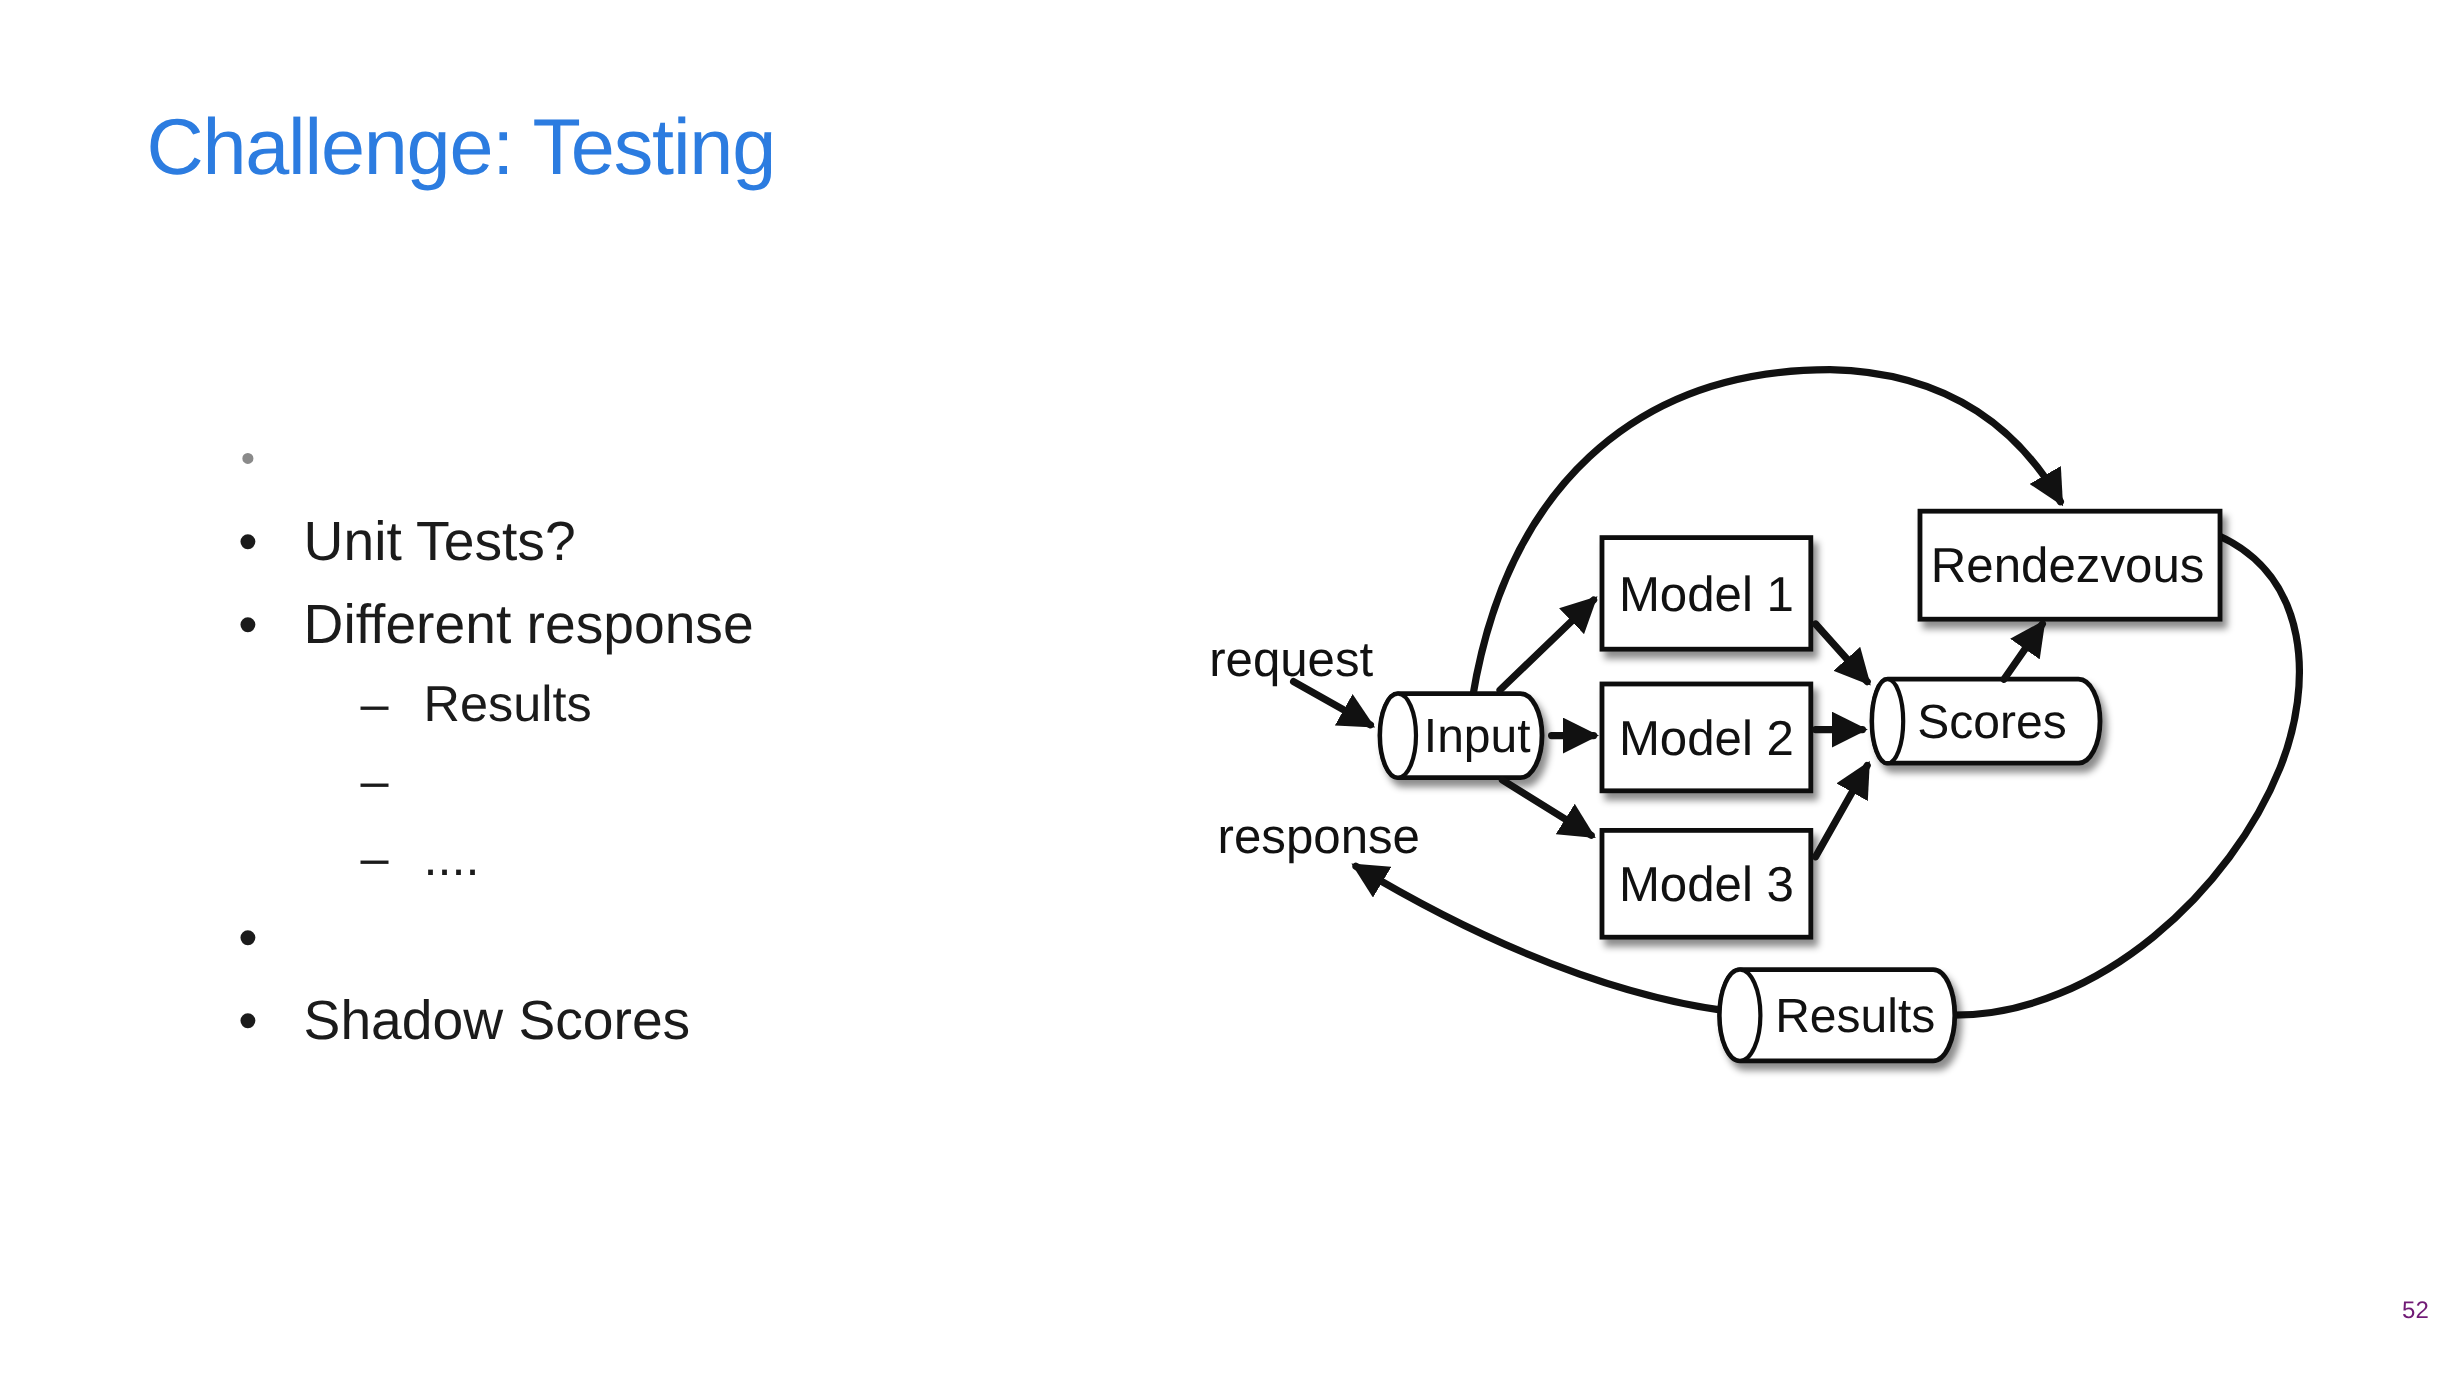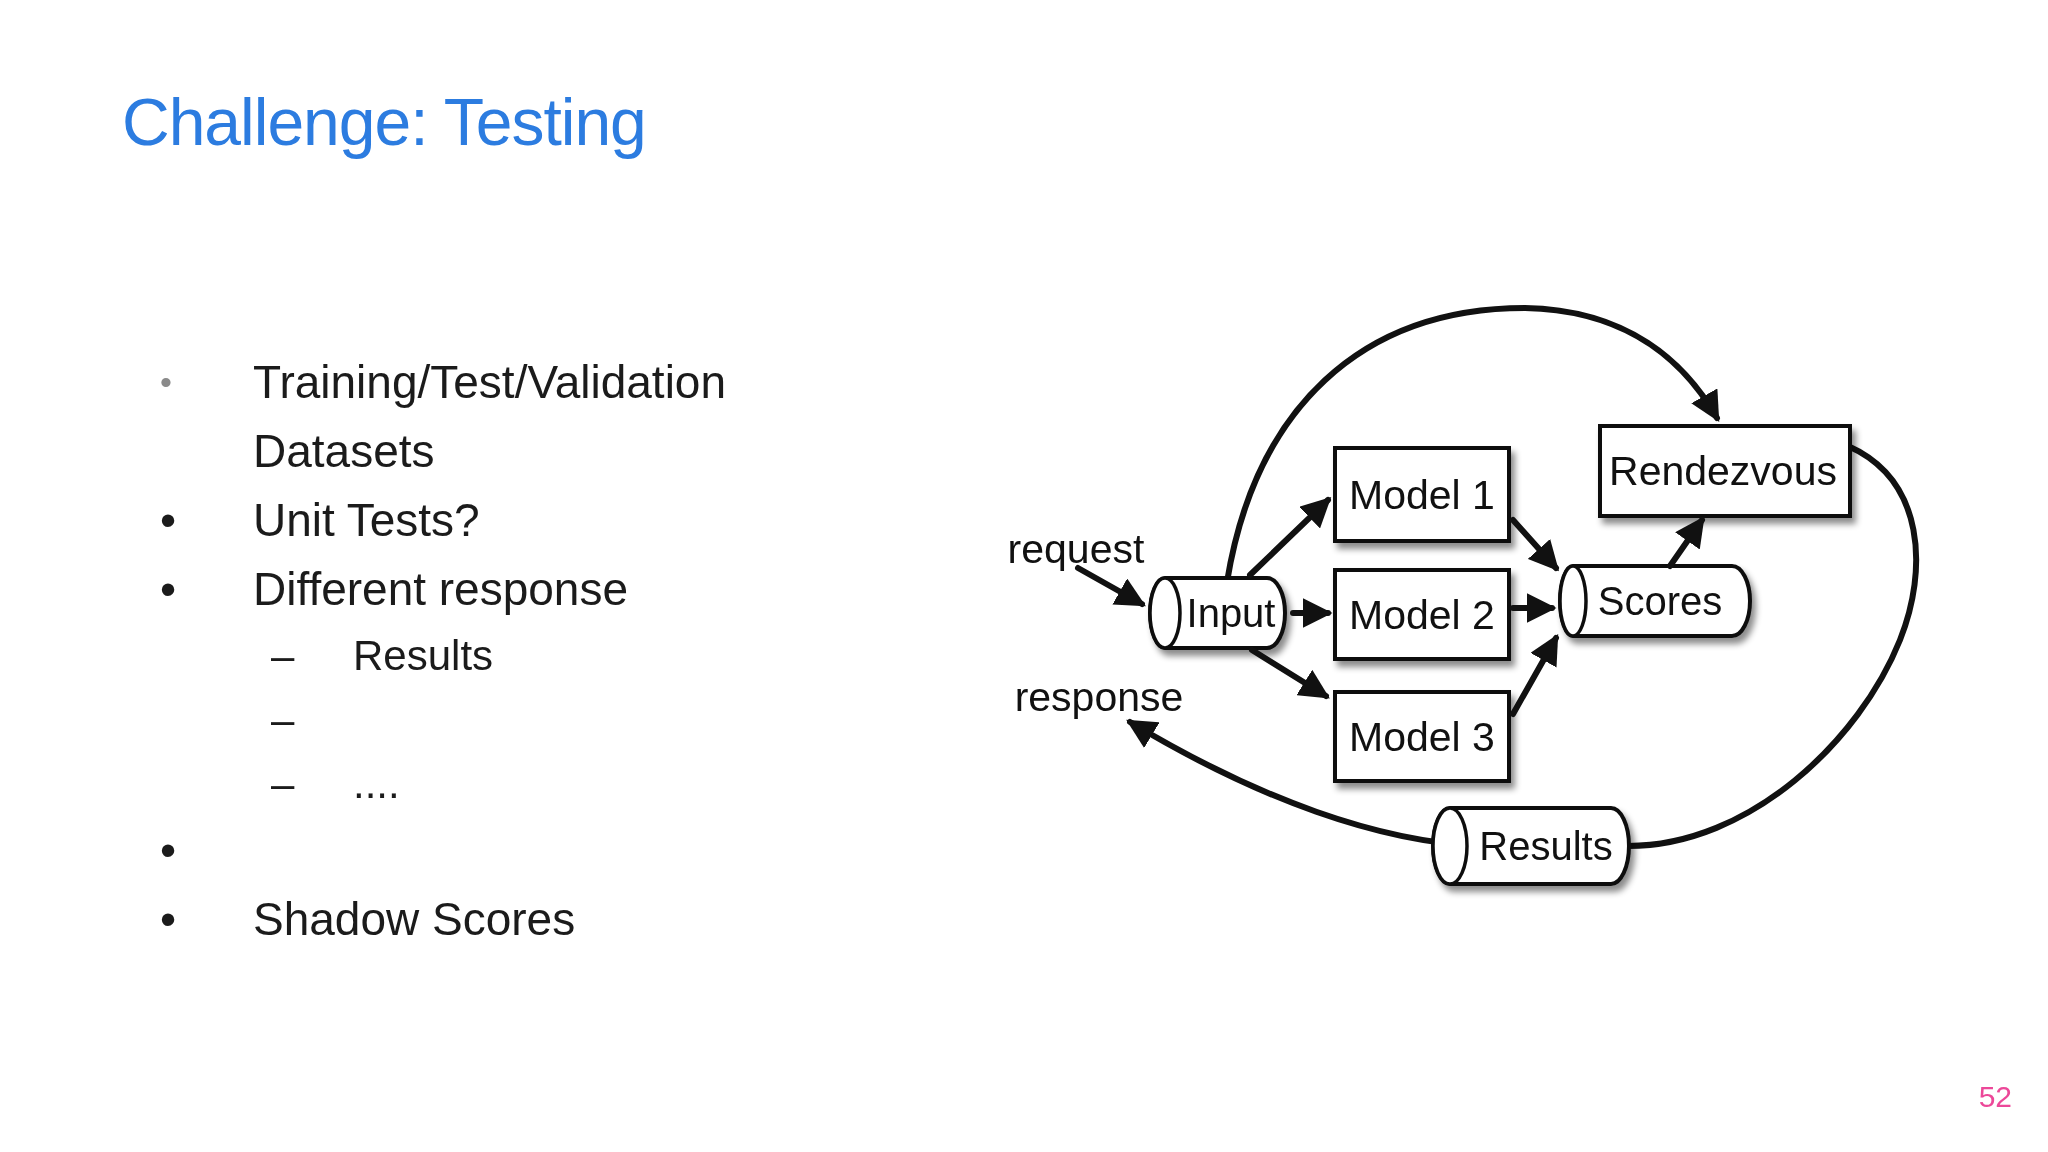--- a/index.html
+++ b/index.html
@@ -2,20 +2,21 @@
 <html><head>
 <meta charset="utf-8">
 <style>
   html,body{margin:0;padding:0;background:#ffffff;}
   .slide{
     position:relative;
     width:2048px;height:1152px;
     background:#ffffff;
     overflow:hidden;
     font-family:"Liberation Sans", sans-serif;
+    text-align:center;
   }
   .title{
     position:absolute;
     left:122px;top:86px;
     font-size:66px;
     line-height:1.1;
     font-weight:400;
     letter-spacing:-1px;
     color:#2c7ce0;
     white-space:nowrap;
@@ -28,24 +29,24 @@
   }
   .row{display:flex;align-items:flex-start;}
   .row .tx{white-space:pre-line;}
   .l1{padding-left:150px;font-size:46px;line-height:69px;min-height:69px;}
   .l1 .mk{flex:0 0 103px;padding-left:10px;box-sizing:border-box;}
   .l2{padding-left:271px;font-size:42px;line-height:64px;min-height:64px;}
   .l2 .mk{flex:0 0 82px;}
   .mk-small{color:#8a8a8a;font-size:34px;}
   .page-number{
     position:absolute;
-    right:36px;top:1082px;
-    font-size:30px;
+    right:24px;top:1082px;
+    font-size:20px;
     line-height:1;
-    color:#ec4899;
+    color:#701a75;
   }
   .diagram{
     position:absolute;
     left:960px;top:270px;
     width:1100px;height:680px;
   }
   .diagram text{
     font-family:"Liberation Sans", sans-serif;
     fill:#111111;
   }
@@ -56,22 +57,20 @@
 </head>
 <body>
 
 <div class="slide">
 
   <div class="title">Challenge: Testing</div>
 
   <div class="bullets">
     <div class="row l1">
       <span class="mk mk-small">•</span>
-      <span class="tx">Training/Test/Validation
-Datasets</span>
     </div>
     <div class="row l1">
       <span class="mk">•</span>
       <span class="tx">Unit Tests?</span>
     </div>
     <div class="row l1">
       <span class="mk">•</span>
       <span class="tx">Different response</span>
     </div>
     <div class="row l2">

